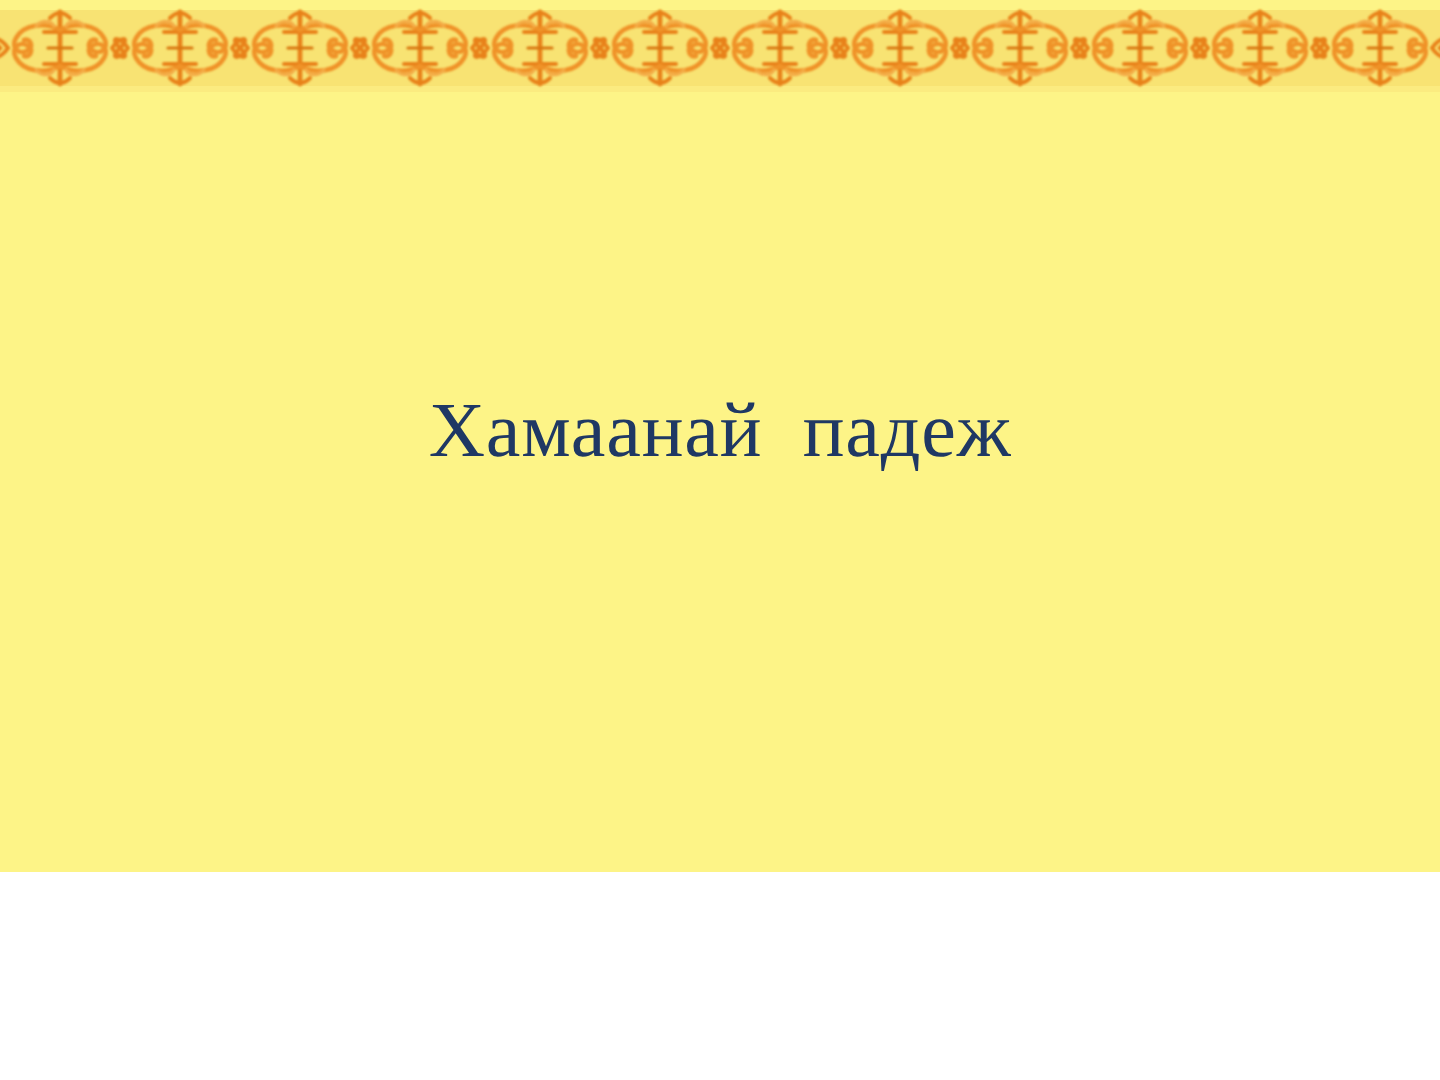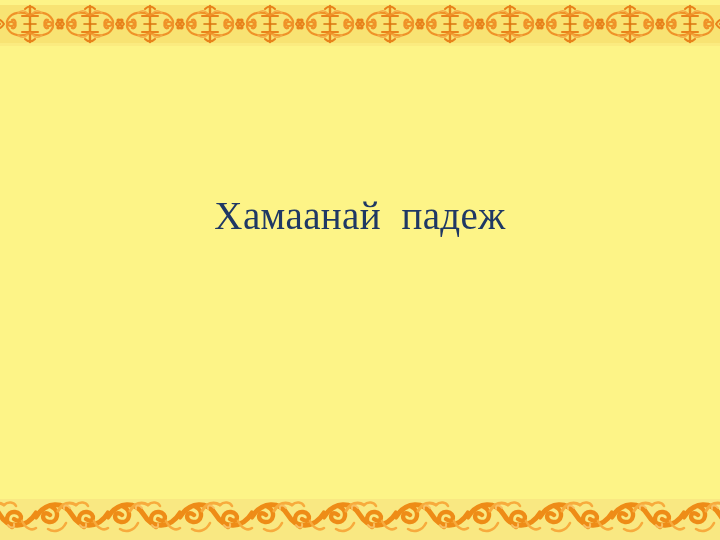--- a/index.html
+++ b/index.html
@@ -9,21 +9,21 @@
   body {
     width: 720px;
     height: 540px;
     overflow: hidden;
     font-family: "Liberation Serif", "DejaVu Serif", serif;
   }
 
   #slide {
     position: relative;
     width: 720px;
-    height: 540px;
+    height: 436px;
     background: #fdf487;
     overflow: hidden;
   }
 
   
   .band {
     position: absolute;
     left: 0;
     width: 720px;
     overflow: hidden;

